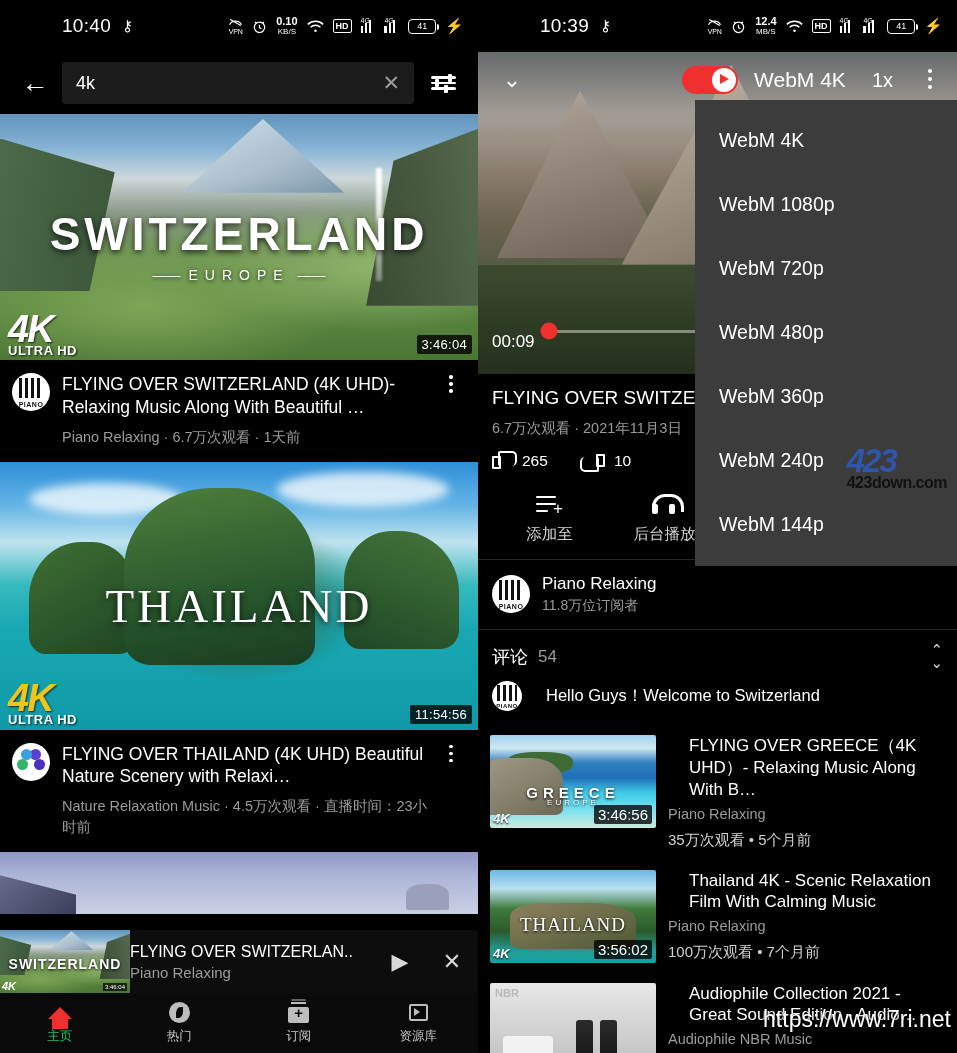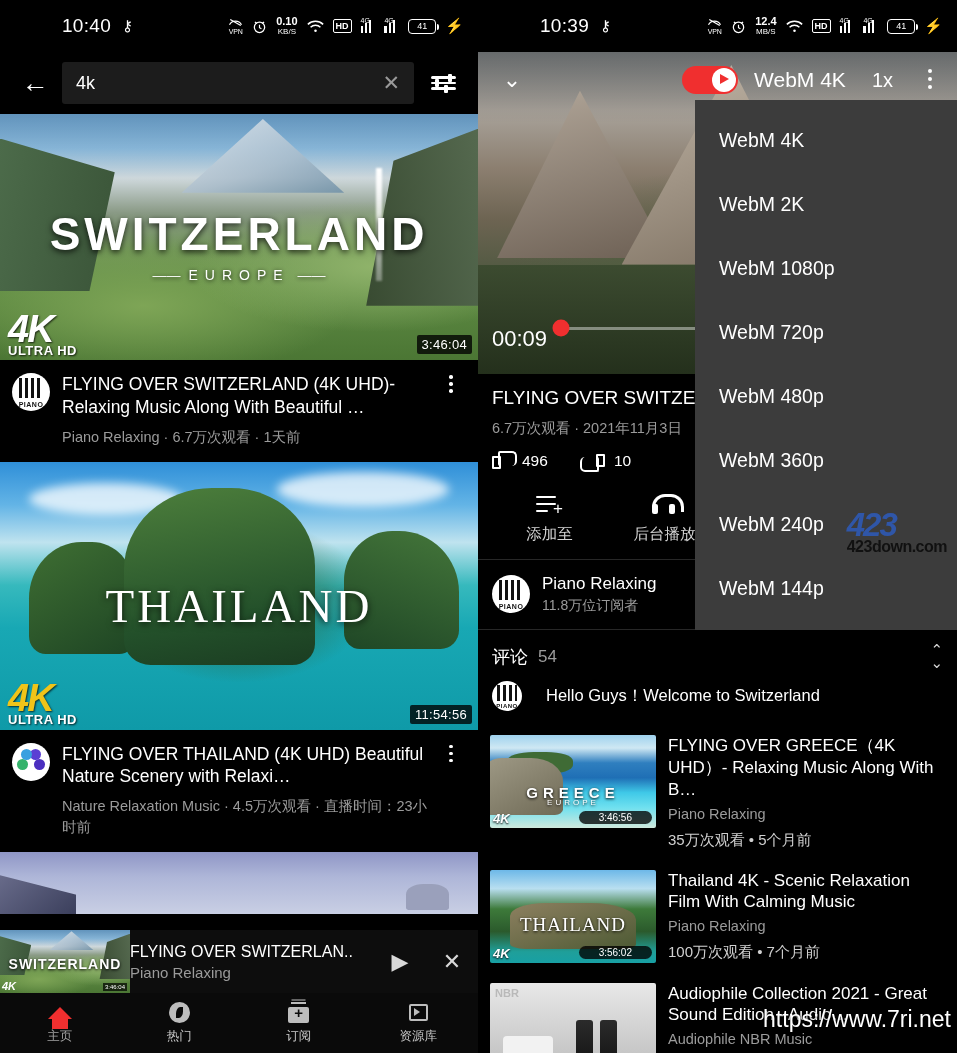--- a/index.html
+++ b/index.html
@@ -105,21 +105,21 @@
   .mini-thumb .b { position:absolute; left:2px; bottom:1px; font-size:11px; font-weight:bold; font-style:italic; }
   .mini-txt { flex:1; padding-left:0; min-width:0; }
   .mini-title { font-size:16px; white-space:nowrap; overflow:hidden; }
   .mini-ch { font-size:15px; color:#9b9b9b; margin-top:3px; }
   .mini-btn { width:52px; text-align:center; font-size:22px; color:#d8d8d8; }
 
   
   .bottomnav { position:absolute; left:0; bottom:0; width:478px; height:60px; background:#0a0a0a; display:flex; align-items:center; }
   .nav-item { flex:1; display:flex; flex-direction:column; align-items:center; gap:4px; color:#c9c9c9; }
   .nav-item .lbl { font-size:12.5px; }
-  .nav-item.active .lbl { color:#a3a3a3; }
+  .nav-item.active .lbl { color:#22c55e; }
   .ni { width:24px; height:22px; display:flex; align-items:center; justify-content:center; }
   .home-ico { width:0;height:0;border-left:12px solid transparent;border-right:12px solid transparent;border-bottom:12px solid #f02f2f; position:relative; }
   .home-ico:after { content:""; position:absolute; left:-8px; top:12px; width:16px; height:10px; background:#f02f2f; }
   .trend-ico { width:21px;height:21px;border-radius:50%;background:#bdbdbd;position:relative; }
   .trend-ico:after { content:""; position:absolute; left:7px; top:5px; width:7px; height:11px; background:#0a0a0a; border-radius:60% 0 60% 0; }
   .sub-ico { width:21px;height:16px;background:#bdbdbd;border-radius:2px;position:relative;margin-top:4px; }
   .sub-ico:before { content:""; position:absolute; left:3px; top:-5px; width:15px; height:2px; background:#bdbdbd; box-shadow:0 -3px 0 -0.5px #bdbdbd; }
   .sub-ico:after { content:"+"; position:absolute; left:0; right:0; top:-3px; text-align:center; font-size:15px; font-weight:bold; color:#0a0a0a; line-height:18px; }
   .lib-ico { width:19px;height:17px;border:2.4px solid #bdbdbd;border-radius:2px;position:relative; }
   .lib-ico:before { content:""; position:absolute; left:3px; top:2px; border-left:6px solid #bdbdbd; border-top:4px solid transparent; border-bottom:4px solid transparent; }
@@ -142,21 +142,21 @@
   .pt-spacer { flex:1; }
   .yt-toggle { width:56px; height:28px; border-radius:15px; background:#f02f2f; position:relative; flex:0 0 56px; }
   .yt-toggle:after { content:""; position:absolute; right:2px; top:2px; width:24px; height:24px; border-radius:50%; background:#fff; }
   .yt-toggle b { position:absolute; right:9px; top:8px; z-index:2; border-left:9px solid #f02f2f; border-top:5.5px solid transparent; border-bottom:5.5px solid transparent; }
   .fmt-label { font-size:21px; margin-left:16px; }
   .speed-label { font-size:20px; margin-left:26px; }
   .pt-kebab { margin-left:22px; }
   .pt-kebab span { display:block; width:4px; height:4px; background:#fff; border-radius:50%; margin-bottom:4px; }
 
   .player-bottom { position:absolute; left:0; right:0; bottom:22px; display:flex; align-items:center; padding:0 14px; z-index:5; }
-  .cur-time { font-size:22px; margin-right:14px;margin-top:22px; }
+  .cur-time { font-size:17px; margin-right:14px;margin-top:22px; }
   .track { flex:1; height:3px; background:rgba(255,255,255,.42); position:relative; }
   .track .knob { position:absolute; left:0; top:50%; transform:translate(-50%,-50%); width:17px; height:17px; border-radius:50%; background:#f02f2f; }
 
   
   .dropdown { position:absolute; right:0; top:100px; width:262px; background:#3c3c3c; z-index:30; padding:8px 0 10px 0; }
   .dd-item { height:64px; display:flex; align-items:center; padding-left:24px; font-size:19.5px; color:#fff; }
   .dd-watermark { position:absolute; right:10px; bottom:74px; pointer-events:none; }
   .dd-watermark .w1 { font-size:33px; font-weight:bold; font-style:italic; color:#2f56a8; letter-spacing:-2px; line-height:.8; }
   .dd-watermark .w2 { font-size:16px; font-weight:bold; color:#111; letter-spacing:-.5px; }
 
@@ -189,24 +189,24 @@
   .r-comments-hd { display:flex; align-items:center; padding:14px 14px 8px 14px; }
   .cm-title { font-size:18px; }
   .cm-count { font-size:17px; color:#9b9b9b; margin-left:10px; }
   .cm-expand { margin-left:auto; font-size:15px; color:#ddd; line-height:.85; text-align:center; }
   .r-comment { display:flex; align-items:center; padding:4px 14px 14px 14px; gap:12px; }
   .cm-text { font-size:16.5px; }
 
   
   .rel { display:flex; padding:10px 12px 10px 12px; gap:12px; }
   .rel-thumb { width:166px; height:93px; flex:0 0 166px; position:relative; overflow:hidden; border-radius:2px; }
-  .rel-thumb .dur { position:absolute; right:4px; bottom:4px; background:rgba(0,0,0,.78); font-size:10px; padding:1px 20px; border-radius:8px; }
+  .rel-thumb .dur { position:absolute; right:4px; bottom:4px; background:rgba(0,0,0,.78); font-size:15px; padding:1px 4px; border-radius:2px; }
   .rel-thumb .mini4k { position:absolute; left:3px; bottom:2px; font-size:13px; font-weight:bold; font-style:italic; text-shadow:0 1px 2px #000; }
   .rel-txt { flex:1; min-width:0; }
-  .rel-title { font-size:17px; line-height:1.28; }
+  .rel-title { font-size:17px; line-height:1.28;margin-left:21px; }
   .rel-ch { font-size:14.5px; color:#9b9b9b; margin-top:5px; }
   .rel-meta { font-size:15px; color:#d0d0d0; margin-top:9px; }
 
   .art-greece { width:100%;height:100%;
     background:linear-gradient(180deg,#9fd2ee 0%,#cfe8f3 14%,#2f7fbf 30%,#1f6fb5 46%,#3fc9e8 62%,#6fe0ef 78%,#cfe9dd 100%); }
   .art-greece .rock { position:absolute; left:-4%; top:24%; width:48%; height:62%; background:linear-gradient(150deg,#9f9a86,#6f6a56); border-radius:24% 40% 10% 8%; }
   .art-greece .grn { position:absolute; left:10%; top:18%; width:40%; height:24%; background:#3f6b35; border-radius:40%; }
   .art-greece .cap { position:absolute; left:0; right:0; top:52%; text-align:center; font-size:15px; letter-spacing:5px; font-weight:bold; text-shadow:0 1px 3px #000; }
   .art-greece .cap2 { position:absolute; left:0; right:0; top:68%; text-align:center; font-size:8px; letter-spacing:3px; text-shadow:0 1px 3px #000; }
 
@@ -480,21 +480,21 @@
         </div>
     </div>
   </div>
 
   <div class="r-info">
     <div class="r-title">FLYING OVER SWITZER</div>
     <div class="r-stats">6.7万次观看 · 2021年11月3日</div>
     <div class="r-likes">
       <div class="grp">
         <span class="thumb-ico"></span>
-        <span>496</span>
+        <span>265</span>
       </div>
       <div class="grp">
         <span class="thumb-ico down"></span>
         <span>10</span>
       </div>
     </div>
     <div class="r-actions">
       <div class="act">
         <span class="addto-ico">
             <i></i>
@@ -573,21 +573,20 @@
       </div>
     </div>
     <div class="rel-txt">
       <div class="rel-title">Audiophile Collection 2021 - Great Sound Edition - Audio…</div>
       <div class="rel-ch">Audiophile NBR Music</div>
     </div>
   </div>
 
   <div class="dropdown">
     <div class="dd-item">WebM 4K</div>
-    <div class="dd-item">WebM 2K</div>
     <div class="dd-item">WebM 1080p</div>
     <div class="dd-item">WebM 720p</div>
     <div class="dd-item">WebM 480p</div>
     <div class="dd-item">WebM 360p</div>
     <div class="dd-item">WebM 240p</div>
     <div class="dd-item">WebM 144p</div>
     <div class="dd-watermark">
       <div class="w1">423</div>
       <div class="w2">423down.com</div>
     </div>

